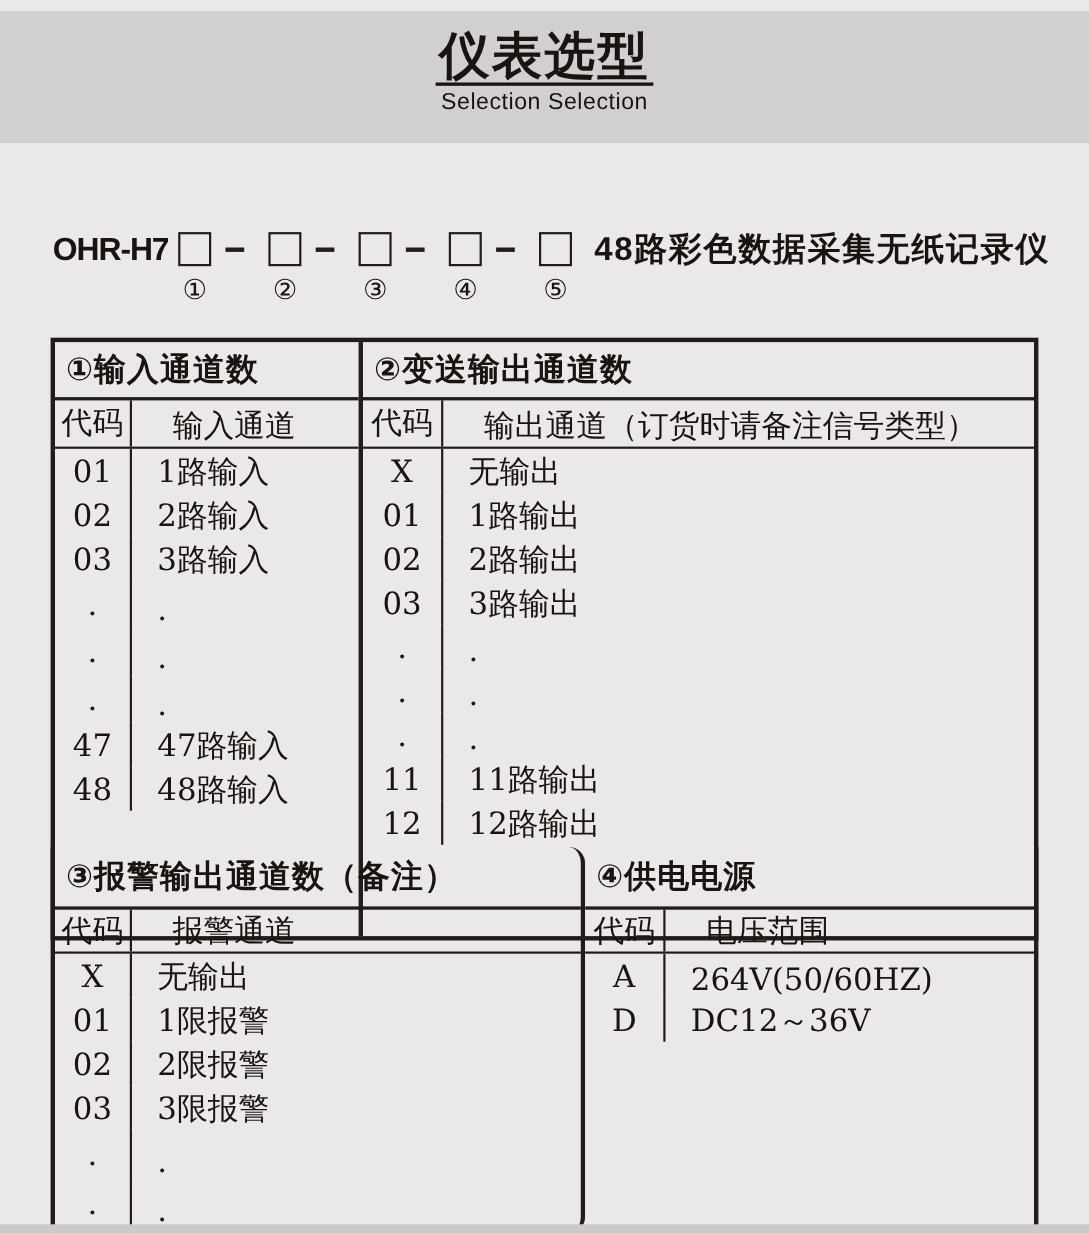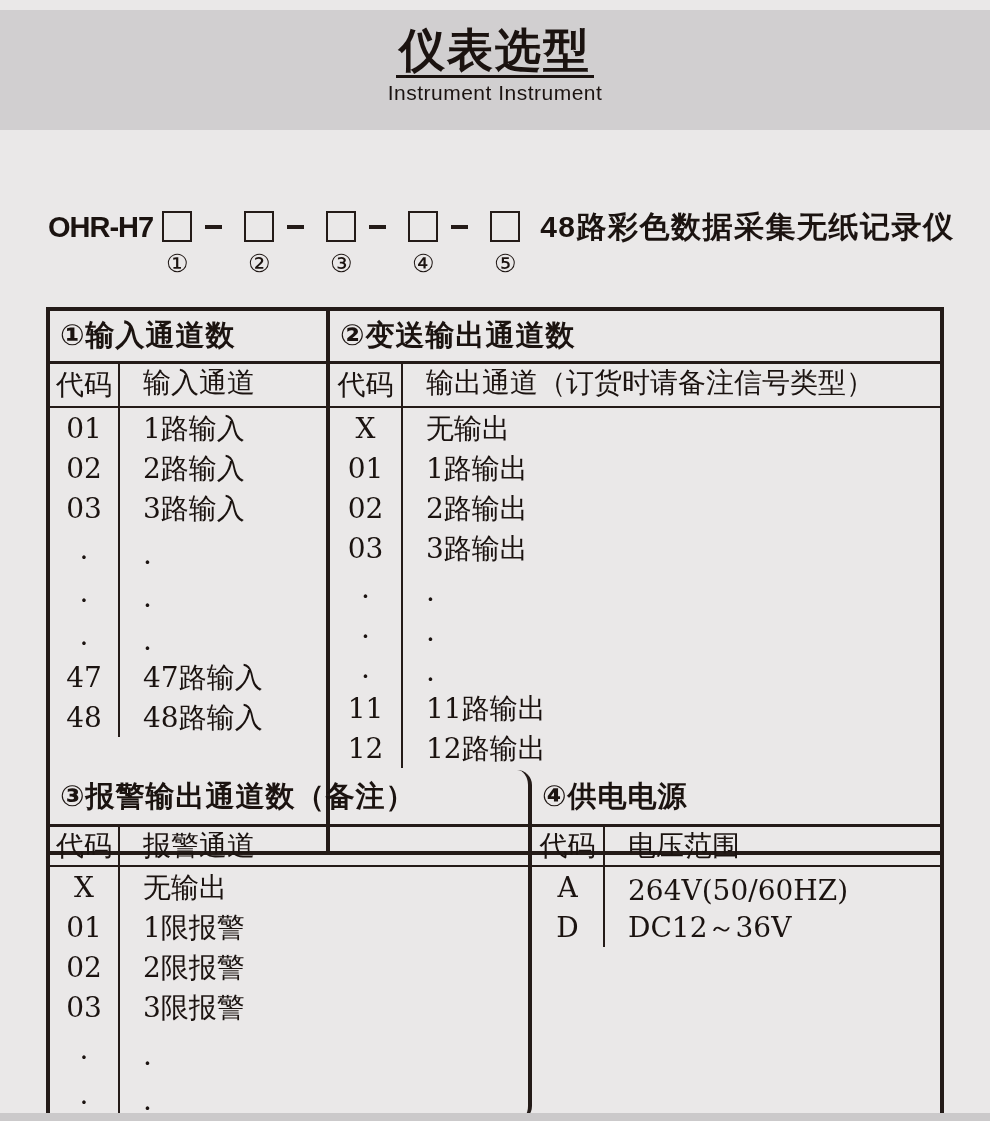--- a/index.html
+++ b/index.html
@@ -66,21 +66,21 @@
   .tbl-bottom .half-l { width:482px;border-radius:15px; }
   .half-r { flex:1; }
   .sec-title {
     font-size:29px; font-weight:bold; padding-left:10px;
     border-bottom:3px solid var(--border);
     display:flex; align-items:center; letter-spacing:1px;
     font-family:"Liberation Sans","DejaVu Sans",sans-serif;
   }
   .tbl-top .sec-title { height:53px; }
   .tbl-bottom .sec-title { height:57px; }
-  .row { display:flex; align-items:flex-start; }
+  .row { display:flex; align-items:flex-end;gap:14px; }
   .cols-head { height:44px; border-bottom:2px solid var(--border); }
   .tbl-bottom .cols-head { height:40px; }
   .code {
     width:70px; border-right:2px solid var(--border);
     align-self:stretch; display:flex; align-items:center; justify-content:center;
   }
   .half-r .code { width:73px; }
   .desc { flex:1; padding-left:10px;margin-left:13px; }
   .code, .desc {
     font-size:28px; font-family:"DejaVu Serif","Liberation Serif",serif;
@@ -97,21 +97,21 @@
     background:var(--strip); z-index:5;
   }
 </style>
 </head>
 <body>
 
 <div class="page">
 
   <div class="band">
     <h1 class="main-title">仪表选型</h1>
-    <div class="sub-title">Instrument Instrument</div>
+    <div class="sub-title">Selection Selection</div>
   </div>
 
   <div class="model-row">
     <span class="model-prefix">OHR-H7</span>
 
     <div class="slot-col">
       <div class="slot-box"></div>
       <span class="slot-num">①</span>
     </div>
     <div class="dash"></div>

